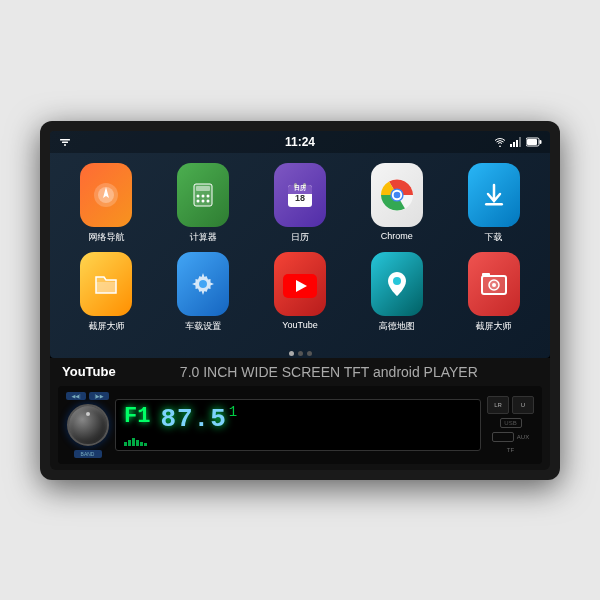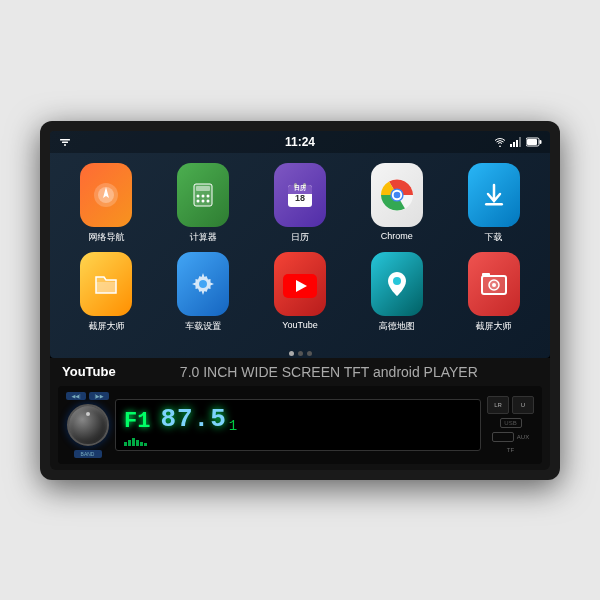--- a/index.html
+++ b/index.html
@@ -233,21 +233,21 @@
       border: 1px solid #333;
       border-radius: 3px;
       padding: 4px 8px;
       display: flex;
       flex-direction: column;
       justify-content: center;
     }
 
     .freq-display {
       display: flex;
-      align-items: flex-end;
+      align-items: flex-start;
       gap: 2px;
     }
 
     .freq-prefix {
       color: #00ff66;
       font-family: 'Courier New', monospace;
       font-size: 22px;
       font-weight: bold;
       text-shadow: 0 0 6px #00ff66;
     }

